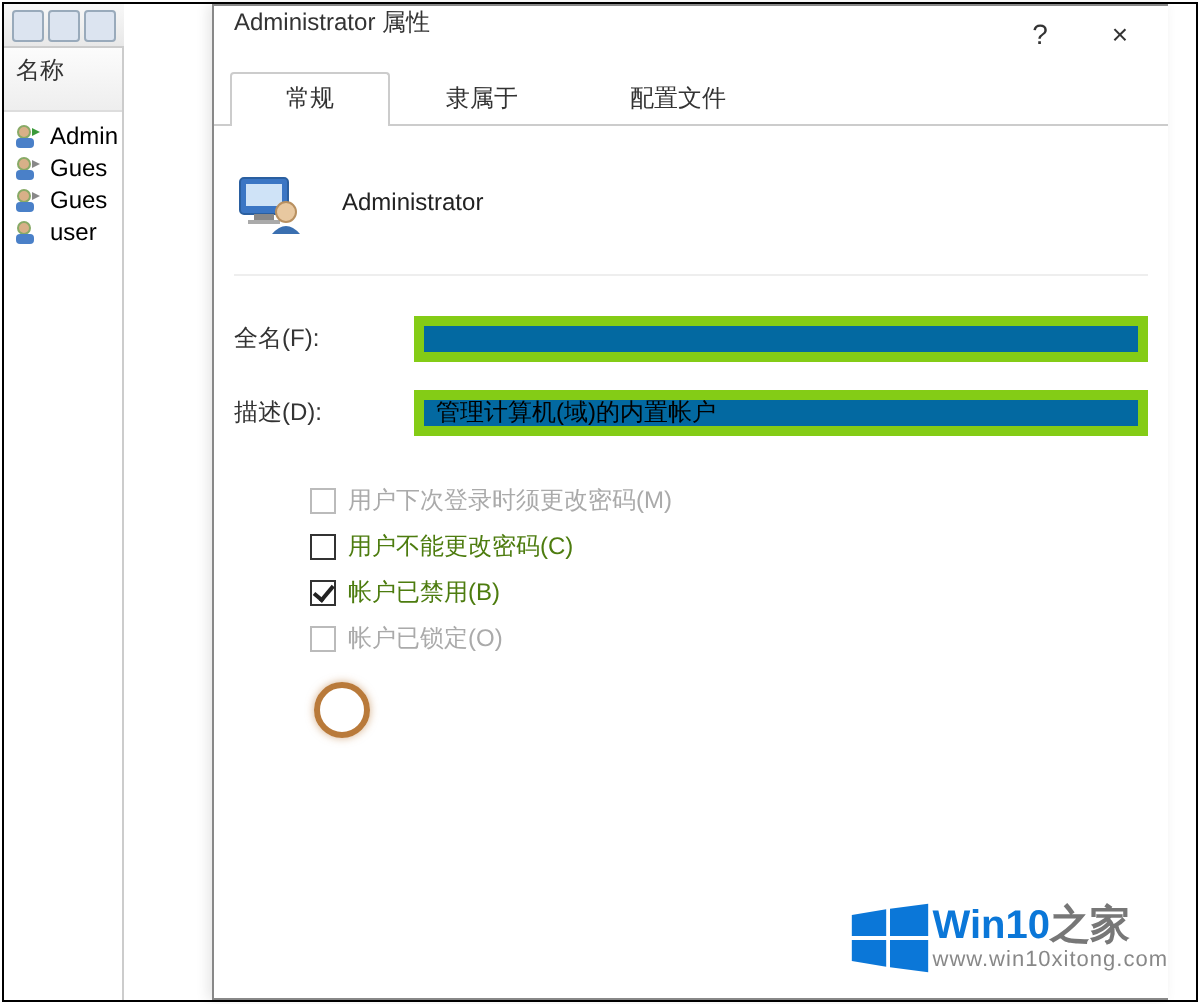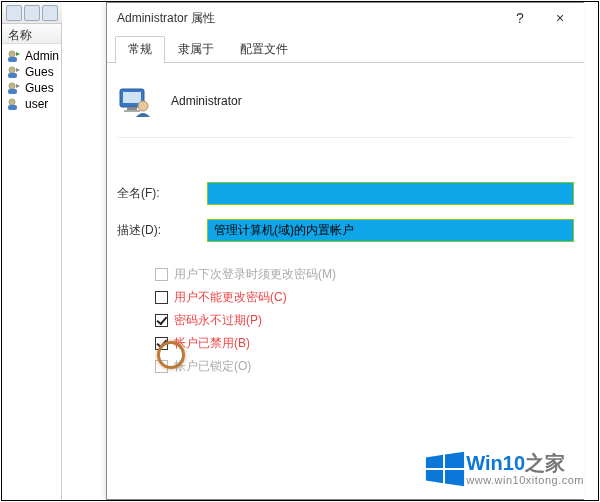--- a/index.html
+++ b/index.html
@@ -4,51 +4,51 @@
 <style>
 * { box-sizing: border-box; margin: 0; padding: 0; }
 body { font-family: "Microsoft YaHei", "Segoe UI", sans-serif; font-size: 12px; background: #fff; width: 600px; height: 502px; overflow: hidden; position: relative; }
 
 .outer { border: 1px solid #000; width: 598px; height: 500px; margin: 1px; position: relative; background: #fff; }
 
 .back-toolbar { position: absolute; top: 0; left: 0; width: 60px; height: 22px; background: linear-gradient(#f8f8f8,#e8e8e8); border-bottom: 1px solid #ccc; display: flex; align-items: center; padding-left: 4px; gap: 2px; }
 .back-toolbar .ticon { width: 16px; height: 16px; background: #dce4f0; border: 1px solid #9ab; border-radius: 2px; }
 
 .left-pane { position: absolute; top: 22px; left: 0; width: 60px; bottom: 0; border-right: 1px solid #ccc; background: #fff; }
-.col-header { height: 20px; border-bottom: 1px solid #ddd; background: linear-gradient(#fcfcfc,#eee); padding: 3px 6px; font-size: 12px; color: #333; }
+.col-header { height: 32px; border-bottom: 1px solid #ddd; background: linear-gradient(#fcfcfc,#eee); padding: 3px 6px; font-size: 12px; color: #333; }
 .tree { padding: 4px 2px; }
 .tree-item { display: flex; align-items: center; gap: 3px; padding: 1px 2px; white-space: nowrap; overflow: hidden; }
 .tree-item .uicon { width: 16px; height: 14px; flex-shrink: 0; }
 .uicon svg { width: 16px; height: 14px; }
 
 .dialog { position: absolute; top: 0; left: 104px; width: 478px; height: 498px; background: #fff; border: 1px solid #888; border-right: none; box-shadow: -2px 0 6px rgba(0,0,0,0.1); }
-.titlebar { height: 30px; display: flex; align-items: center; padding: 0 4px 0 10px; background: #fff; }
+.titlebar { height: 30px; display: flex; align-items: flex-start; padding: 0 4px 0 10px; background: #fff; }
 .titlebar .title { flex: 1; font-size: 12px; color: #333; }
 .titlebar .winbtn { width: 40px; height: 28px; display: flex; align-items: center; justify-content: center; color: #333; font-size: 14px; }
 .titlebar .help { font-family: Arial; }
 
 .tabs { display: flex; align-items: flex-end; padding: 6px 8px 0 8px; border-bottom: 1px solid #ccc; gap: 0; height: 30px; }
-.tab { padding: 4px 12px; font-size: 12px; color: #333; border: 1px solid transparent; border-bottom: none; position: relative; margin-top: 20px; }
+.tab { padding: 4px 27px; font-size: 12px; color: #333; border: 1px solid transparent; border-bottom: none; position: relative; margin-top: 20px; }
 .tab.active { border-color: #ccc; background: #fff; border-radius: 2px 2px 0 0; }
 .tab.active::after { content: ""; position: absolute; left: 0; right: 0; bottom: -1px; height: 2px; background: #fff; }
 
 .tabbody { padding: 14px 10px; }
 
 .identity { display: flex; align-items: center; gap: 18px; padding: 6px 0 18px 0; border-bottom: 1px solid #eee; }
 .avatar { width: 36px; height: 36px; }
 .avatar svg { width: 36px; height: 36px; }
 .idname { font-size: 12px; color: #222; }
 
-.form { margin-top: 44px; }
+.form { margin-top: 20px; }
 .row { display: flex; align-items: center; margin-bottom: 14px; }
 .lbl { width: 90px; font-size: 12px; color: #333; }
-.txt { flex: 1; height: 23px; border: 1px solid #84cc16; padding: 2px 6px; font-size: 12px; background: #0ea5e9; }
+.txt { flex: 1; height: 23px; border: 5px solid #84cc16; padding: 2px 6px; font-size: 12px; background: #0369a1; }
 
 .checks { margin-top: 24px; }
-.chk { display: flex; align-items: center; gap: 6px; margin: 6px 0 6px 38px; font-size: 12px; color: #ef4444; }
+.chk { display: flex; align-items: center; gap: 6px; margin: 6px 0 6px 38px; font-size: 12px; color: #4d7c0f; }
 .chk.disabled { color: #aaa; }
 .box { width: 13px; height: 13px; border: 1px solid #333; background: #fff; display: flex; align-items: center; justify-content: center; }
 .chk.disabled .box { border-color: #bbb; }
 .box.checked::after { content: ""; width: 8px; height: 4px; border-left: 2px solid #222; border-bottom: 2px solid #222; transform: rotate(-50deg) translate(1px,-1px); }
 
 .highlight-ring { position: absolute; width: 28px; height: 28px; border: 3px solid #b97a3a; border-radius: 50%; left: 155px; top: 339px; box-shadow: 0 0 4px rgba(185,122,58,0.6); pointer-events: none; }
 
 .watermark { position: absolute; right: 14px; bottom: 10px; display: flex; align-items: center; gap: 0; }
 .winlogo { width: 42px; height: 42px; }
 .wm-text { display: flex; flex-direction: column; line-height: 1.1; }
@@ -155,24 +155,20 @@
         <div class="chk disabled">
           <span class="box"></span>
           <span>用户下次登录时须更改密码(M)</span>
         </div>
         <div class="chk">
           <span class="box"></span>
           <span>用户不能更改密码(C)</span>
         </div>
         <div class="chk">
           <span class="box checked"></span>
-          <span>密码永不过期(P)</span>
-        </div>
-        <div class="chk">
-          <span class="box checked"></span>
           <span>帐户已禁用(B)</span>
         </div>
         <div class="chk disabled">
           <span class="box"></span>
           <span>帐户已锁定(O)</span>
         </div>
       </div>
     </div>
   </div>
 

